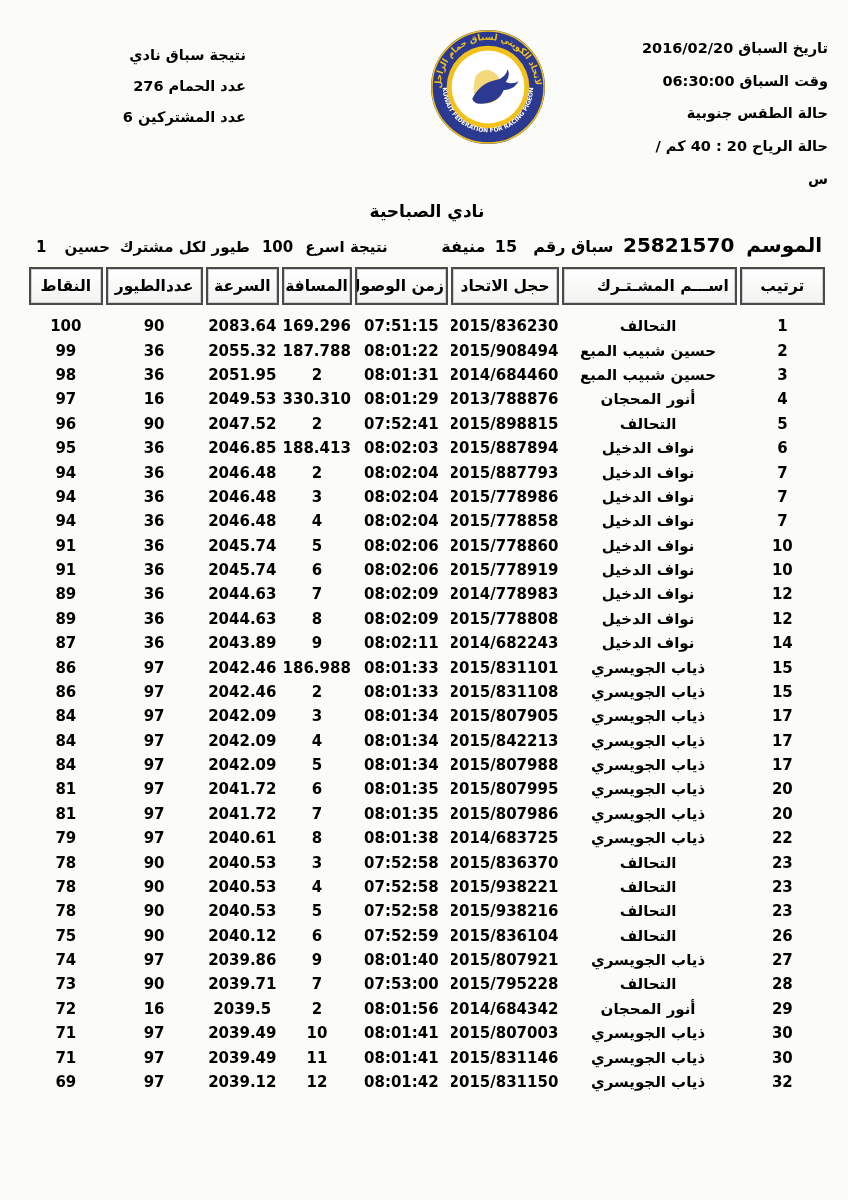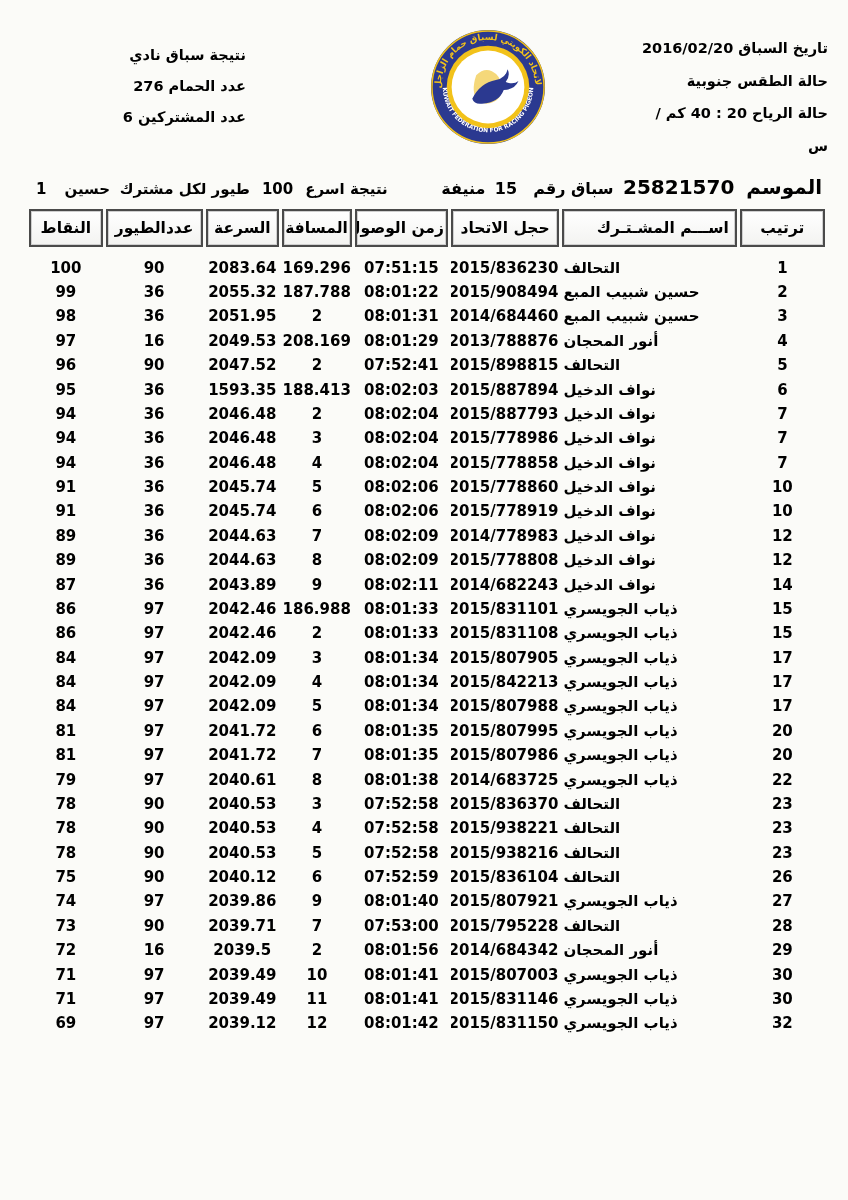--- a/index.html
+++ b/index.html
@@ -74,31 +74,32 @@
   .results tbody:before {
     content:""; display:table-row; height:9px;
   }
   .results td {
     font-size:15px;
     padding:3.2px 1px;
     text-align:center;
     white-space:nowrap;
     overflow:hidden;
   }
-  .results td.c-name { text-align:left; padding-right:4px;margin-top:20px; }
+  .results td.c-name { text-align:center; padding-right:4px;margin-top:20px; }
 </style>
 </head>
 <body>
 
 <div class="page">
 
   <div class="top">
 
     <div class="info-block info-right">
       <div>تاريخ السباق 2016/02/20</div>
+      <div>وقت السباق 06:30:00</div>
       <div>حالة الطقس جنوبية</div>
       <div>حالة الرياح 20 : 40 كم / س</div>
     </div>
 
     <div class="logo-wrap">
       <svg width="118" height="118" viewBox="0 0 120 120">
         <circle cx="60" cy="60" r="58" fill="#2b3990"></circle>
         <circle cx="60" cy="60" r="57" fill="none" stroke="#f2c21a" stroke-width="1.5"></circle>
         <circle cx="60" cy="60" r="42" fill="#f2c21a"></circle>
         <circle cx="60" cy="60" r="37" fill="#ffffff"></circle>
@@ -119,20 +120,21 @@
     </div>
 
     <div class="info-block info-left">
       <div>نتيجة سباق نادي</div>
       <div>عدد الحمام 276</div>
       <div>عدد المشتركين 6</div>
     </div>
 
   </div>
 
+  <div class="club-title">نادي الصباحية</div>
 
   <div class="meta-row">
     <div class="meta-group meta-season">
       <span>الموسم</span>
       <span>25821570</span>
     </div>
     <div class="meta-group meta-race">
       <span>سباق رقم</span>
       <span>15</span>
     </div>
@@ -205,21 +207,21 @@
       <td class="c-speed">2051.95</td>
       <td class="c-birds">36</td>
       <td class="c-points">98</td>
     </tr>
 
     <tr>
       <td class="c-rank">4</td>
       <td class="c-name">أنور المحجان</td>
       <td class="c-ring">2013/788876</td>
       <td class="c-time">08:01:29</td>
-      <td class="c-dist">208.169</td>
+      <td class="c-dist">330.310</td>
       <td class="c-speed">2049.53</td>
       <td class="c-birds">16</td>
       <td class="c-points">97</td>
     </tr>
 
     <tr>
       <td class="c-rank">5</td>
       <td class="c-name">التحالف</td>
       <td class="c-ring">2015/898815</td>
       <td class="c-time">07:52:41</td>
@@ -228,21 +230,21 @@
       <td class="c-birds">90</td>
       <td class="c-points">96</td>
     </tr>
 
     <tr>
       <td class="c-rank">6</td>
       <td class="c-name">نواف الدخيل</td>
       <td class="c-ring">2015/887894</td>
       <td class="c-time">08:02:03</td>
       <td class="c-dist">188.413</td>
-      <td class="c-speed">1593.35</td>
+      <td class="c-speed">2046.85</td>
       <td class="c-birds">36</td>
       <td class="c-points">95</td>
     </tr>
 
     <tr>
       <td class="c-rank">7</td>
       <td class="c-name">نواف الدخيل</td>
       <td class="c-ring">2015/887793</td>
       <td class="c-time">08:02:04</td>
       <td class="c-dist">2</td>

